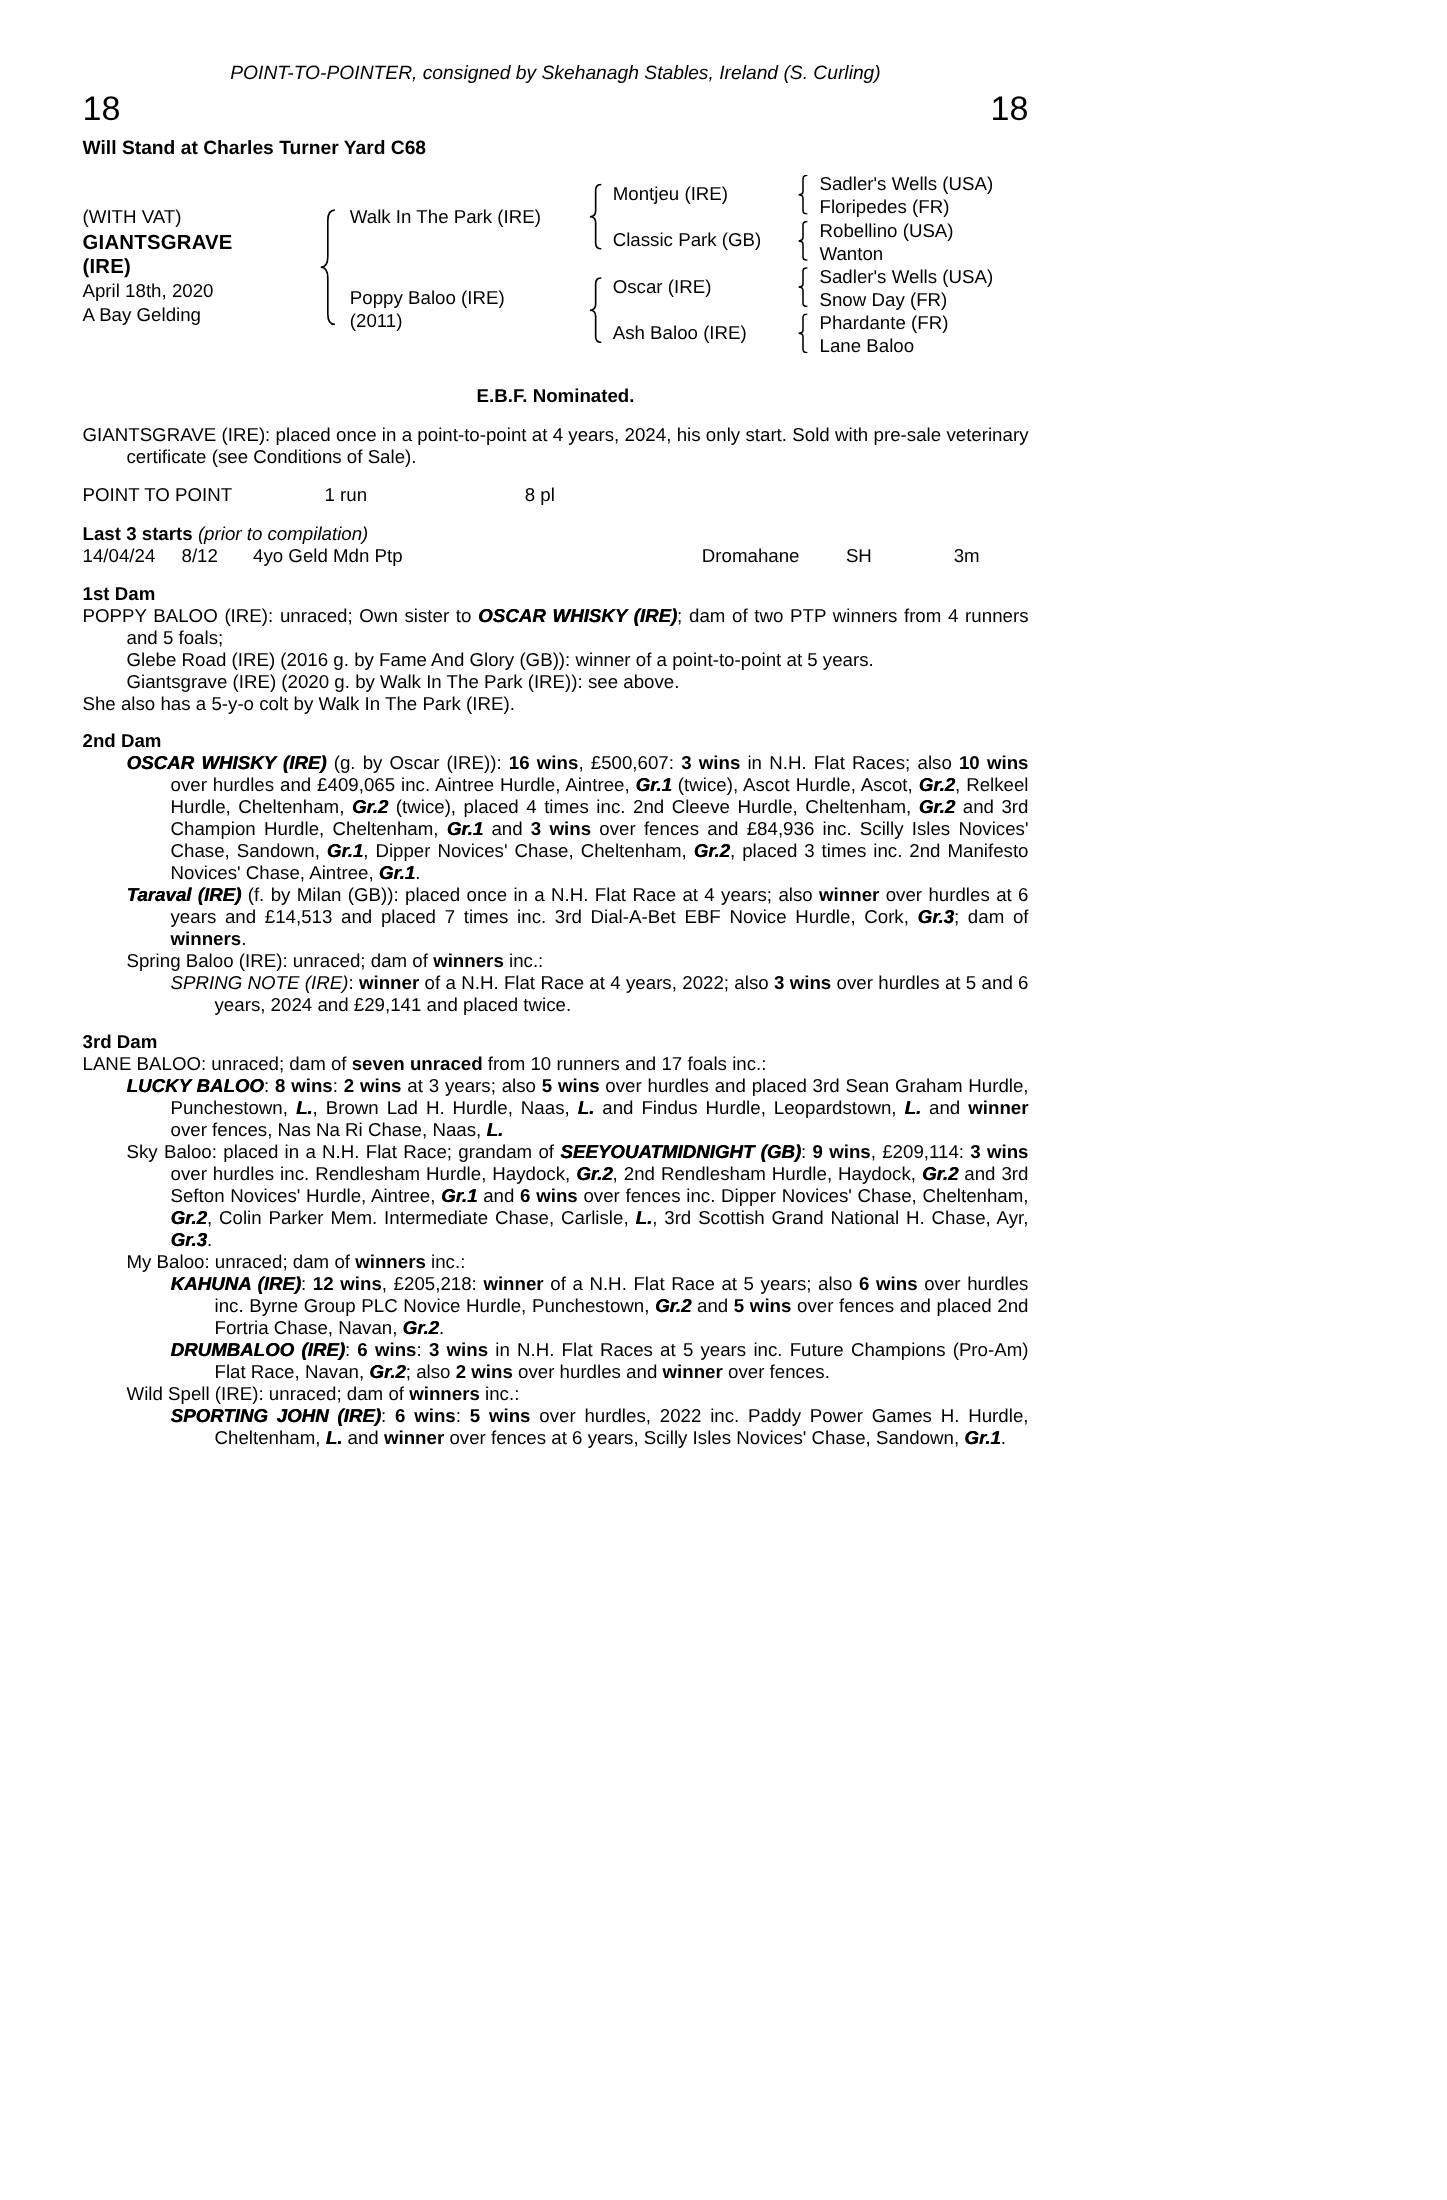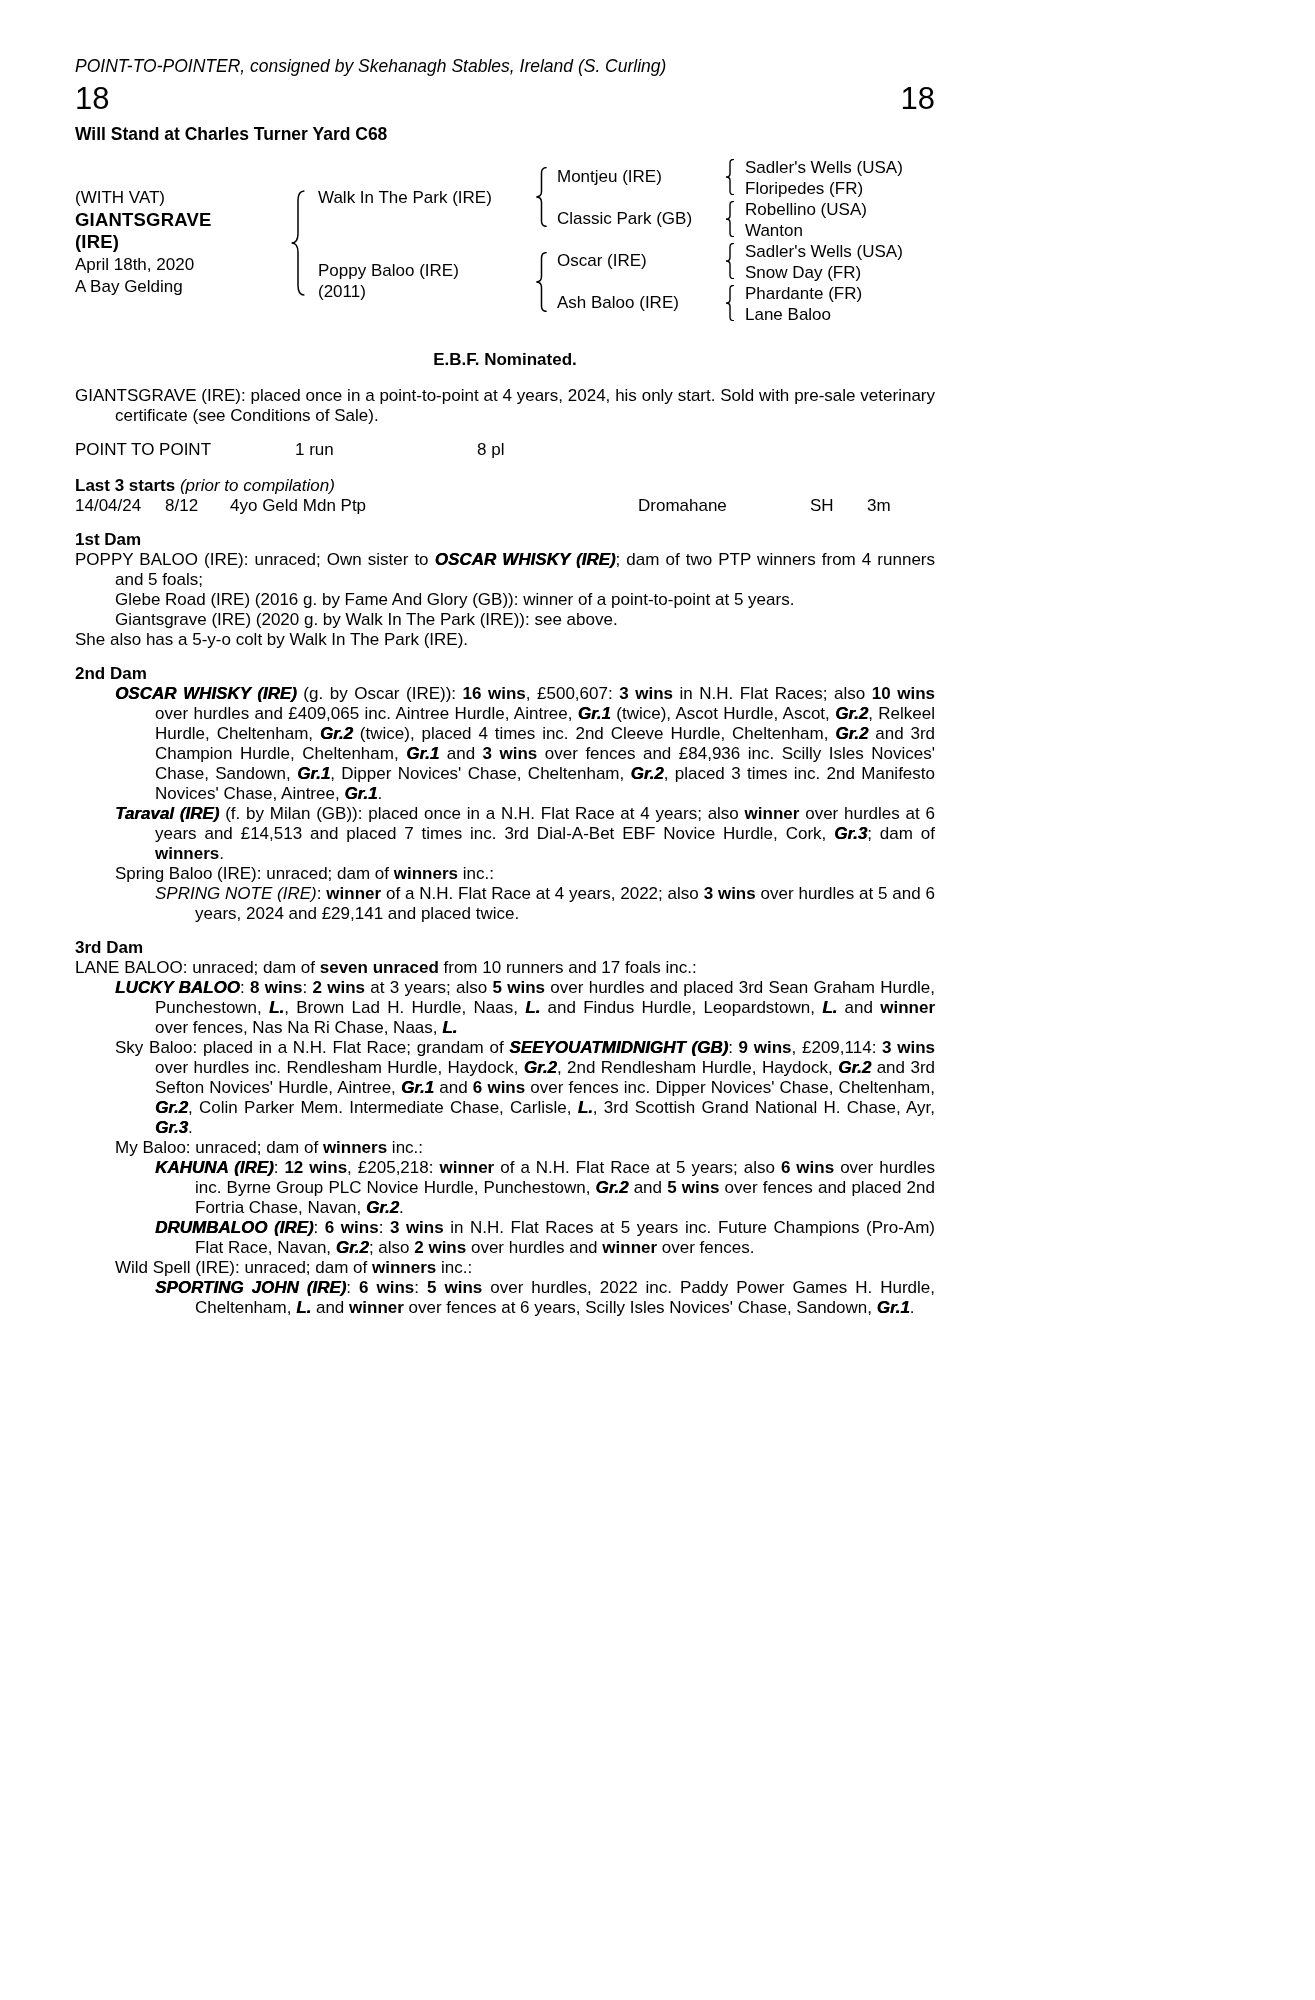--- a/index.html
+++ b/index.html
@@ -8,21 +8,21 @@
   body {
     width:1315px; height:2000px;
     font-family:"Liberation Sans","DejaVu Sans",sans-serif;
     color:#000;
   }
   .page {
     position:relative; width:1315px; height:2000px;
     background:#fff; padding:56px 0 0 75px; overflow:hidden;
   }
   .content { width:860px; font-size:17px; line-height:20px; }
-  .consignment { font-style:italic; font-size:17.5px; }
+  .consignment { text-align:center; font-style:italic; font-size:17.5px; }
   .lot-row { display:flex; justify-content:space-between; margin-top:6px;
              font-size:31px; font-weight:normal; line-height:34px; }
   .stand-line { margin-top:8px; font-weight:bold; font-size:17.5px; }
   .pedigree { position:relative; height:174px; margin-top:14px; font-size:17px; }
   .ped-item { position:absolute; white-space:nowrap; line-height:20px; }
   .bold { font-weight:bold; }
   .horse-name { font-size:18.5px; letter-spacing:0.2px; }
   .brace { position:absolute; }
   .ebf { text-align:center; font-weight:bold; margin:18px 0 16px; }
   .para { text-align:justify; }
@@ -114,21 +114,21 @@
       <span style="left:402px">8 pl</span>
     </div>
 
     <div class="para starts-heading"><span class="b">Last 3 starts</span><span class="i"> (prior to compilation)</span></div>
 
     <div class="tabline">
       <span style="left:0">14/04/24</span>
       <span style="left:90px">8/12</span>
       <span style="left:155px">4yo Geld Mdn Ptp</span>
       <span style="left:563px">Dromahane</span>
-      <span style="left:735px">SH</span>
+      <span style="left:694px">SH</span>
       <span style="left:792px">3m</span>
     </div>
 
     <div id="family-paragraphs">
         <div class="para dam-heading"><span class="b">1st Dam</span></div>
         <div class="para hang0"><span>POPPY BALOO (IRE): unraced; Own sister to </span><span class="bi">OSCAR WHISKY (IRE)</span><span>; dam of two PTP winners from 4 runners and 5 foals;</span></div>
         <div class="para hang1"><span>Glebe Road (IRE) (2016 g. by Fame And Glory (GB)): winner of a point-to-point at 5 years.</span></div>
         <div class="para hang1"><span>Giantsgrave (IRE) (2020 g. by Walk In The Park (IRE)): see above.</span></div>
         <div class="para hang0"><span>She also has a 5-y-o colt by Walk In The Park (IRE).</span></div>
         <div class="para dam-heading"><span class="b">2nd Dam</span></div>

